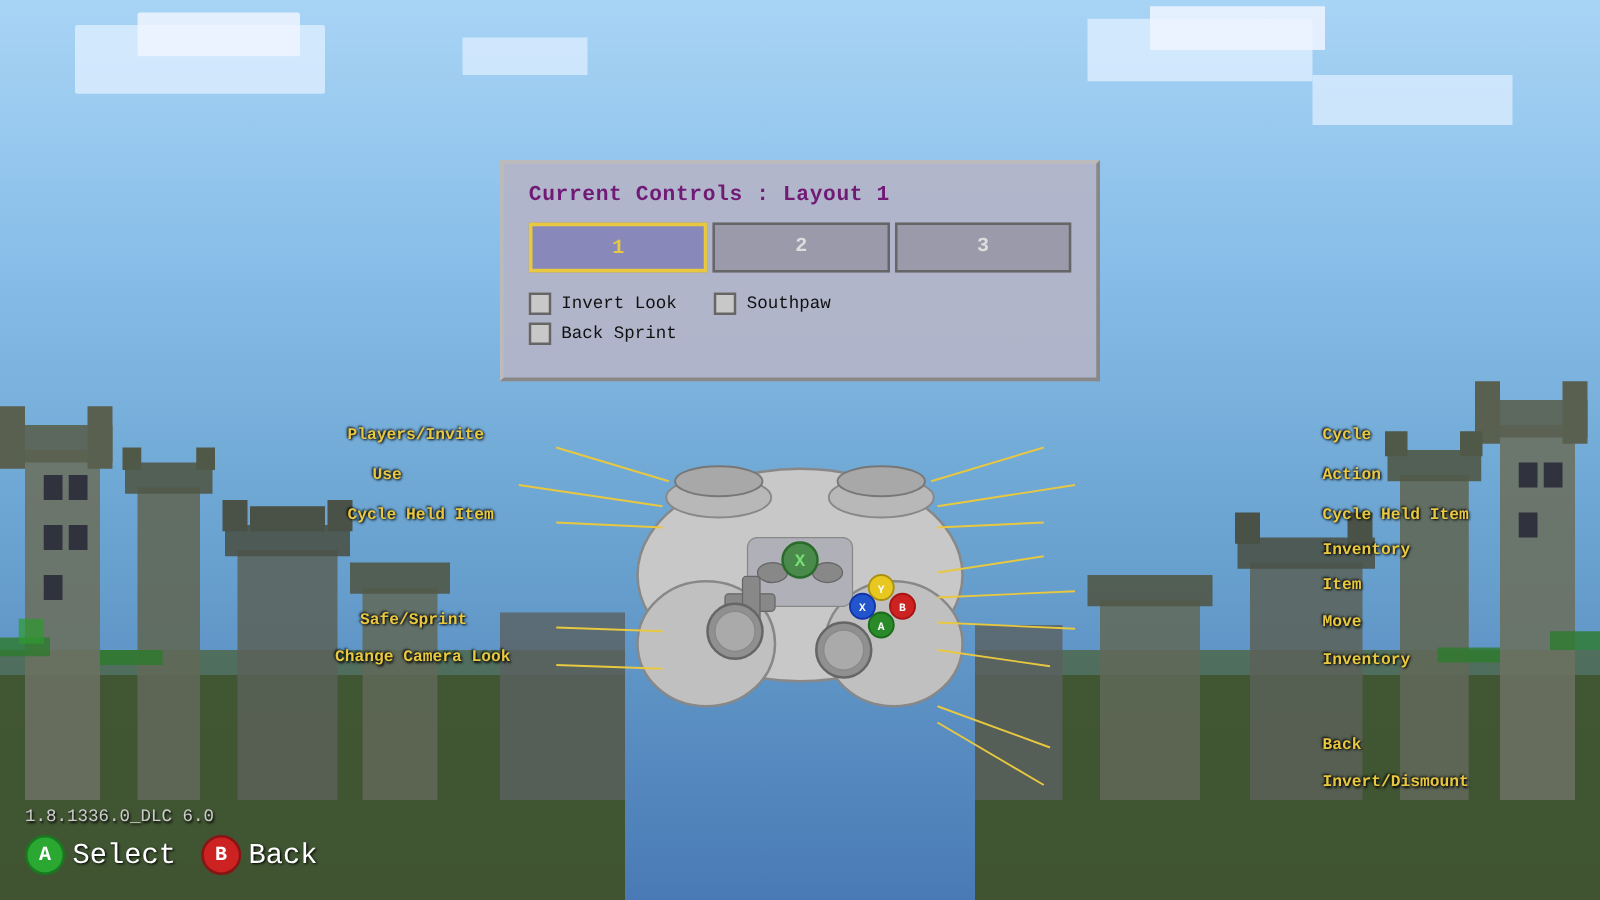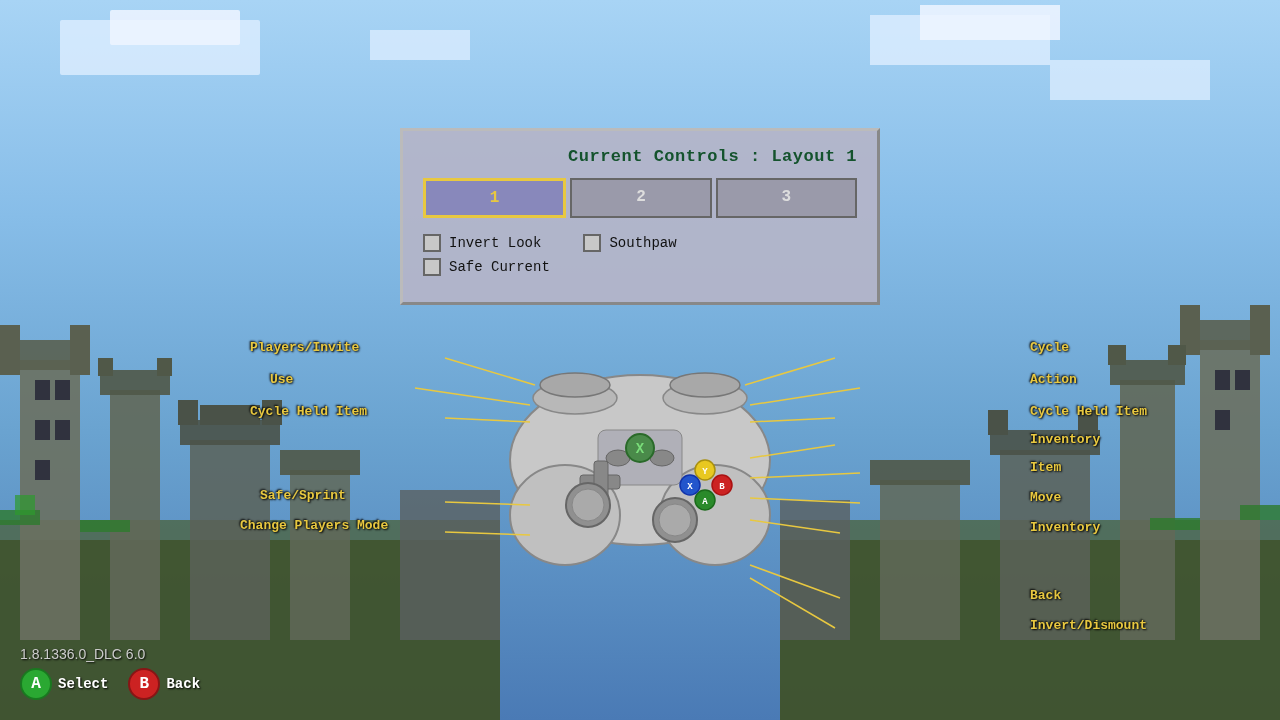--- a/index.html
+++ b/index.html
@@ -31,24 +31,24 @@
       background: rgba(180, 180, 200, 0.92);
       border: 3px solid #888;
       border-top: 3px solid #bbb;
       border-left: 3px solid #bbb;
       padding: 16px 20px 20px;
       z-index: 10;
       image-rendering: pixelated;
     }
 
     .dialog-title {
-      text-align: right;
+      text-align: left;
       font-size: 17px;
       font-weight: bold;
-      color: #14532d;
+      color: #701a75;
       margin-bottom: 12px;
       font-family: 'Courier New', monospace;
       letter-spacing: 0.5px;
     }
 
     
     .tabs-row {
       display: flex;
       gap: 4px;
       margin-bottom: 16px;
@@ -70,21 +70,21 @@
     .tab-btn.active {
       background: #8888bb;
       border: 3px solid #e8c840;
       color: #e8c840;
     }
 
     
     .options-row {
       display: flex;
       flex-wrap: wrap;
-      gap: 10px 42px;
+      gap: 10px 30px;
       margin-bottom: 6px;
     }
 
     .option-item {
       display: flex;
       align-items: center;
       gap: 8px;
       font-size: 14px;
       color: #111;
       font-family: 'Courier New', monospace;
@@ -103,36 +103,37 @@
     
     .label {
       position: absolute;
       color: #e8c840;
       font-family: 'Courier New', monospace;
       font-size: 13px;
       font-weight: bold;
       white-space: nowrap;
       text-shadow: 1px 1px 2px #000, -1px -1px 2px #000;
       z-index: 20;
+      margin-left: 28px;
     }
 
     
     .bottom-bar {
       position: absolute;
       bottom: 20px;
       left: 20px;
       z-index: 20;
       display: flex;
       flex-direction: column;
       gap: 6px;
     }
 
     .version-text {
       color: #ccc;
-      font-family: Liberation Sans, sans-serif;
+      font-family: Liberation Mono, monospace;
       font-size: 14px;
       text-shadow: 1px 1px 2px #000;
     }
 
     .button-hints {
       display: flex;
       gap: 20px;
       align-items: center;
     }
 
@@ -155,22 +156,22 @@
       color: white;
       flex-shrink: 0;
     }
 
     .btn-a { background: #2aa832; border: 2px solid #1a7820; }
     .btn-b { background: #cc2222; border: 2px solid #881515; }
 
     .hint-label {
       color: white;
       font-family: 'Courier New', monospace;
-      font-size: 14px;
-      font-weight: bold;
+      font-size: 23px;
+      font-weight: normal;
       text-shadow: 1px 1px 2px #000;
     }
   </style>
 </head>
 <body>
 
 <div class="bg"></div>
 
 <div style="position:absolute;top:20px;left:60px;width:200px;height:55px;background:#ddeeff;opacity:0.8;z-index:1;border-radius:2px;"></div>
 <div style="position:absolute;top:10px;left:110px;width:130px;height:35px;background:#eef5ff;opacity:0.85;z-index:1;border-radius:2px;"></div>
@@ -261,21 +262,21 @@
       <span>Invert Look</span>
     </div>
     <div class="option-item">
       <div class="mc-checkbox"></div>
       <span>Southpaw</span>
     </div>
   </div>
   <div class="options-row">
     <div class="option-item">
       <div class="mc-checkbox"></div>
-      <span>Safe Current</span>
+      <span>Back Sprint</span>
     </div>
   </div>
 </div>
 
 <div style="position:absolute;top:310px;left:50%;transform:translateX(-50%);width:800px;height:380px;z-index:10;">
 
   <svg style="position:absolute;left:50%;top:20px;transform:translateX(-50%);width:300px;height:240px;" viewBox="0 0 300 240">
 
     <ellipse cx="150" cy="130" rx="130" ry="85" fill="#c8c8c8" stroke="#888" stroke-width="2"></ellipse>
 
@@ -358,21 +359,21 @@
   <div style="position:absolute;left:30px;top:62px;">
     <span class="label">Use</span>
   </div>
   <div style="position:absolute;left:10px;top:94px;">
     <span class="label">Cycle Held Item</span>
   </div>
   <div style="position:absolute;left:20px;top:178px;">
     <span class="label">Safe/Sprint</span>
   </div>
   <div style="position:absolute;left:0px;top:208px;">
-    <span class="label">Change Players Mode</span>
+    <span class="label">Change Camera Look</span>
   </div>
 
   <div style="position:absolute;right:10px;top:30px;">
     <span class="label">Cycle</span>
   </div>
   <div style="position:absolute;right:10px;top:62px;">
     <span class="label">Action</span>
   </div>
   <div style="position:absolute;right:10px;top:94px;">
     <span class="label">Cycle Held Item</span>

